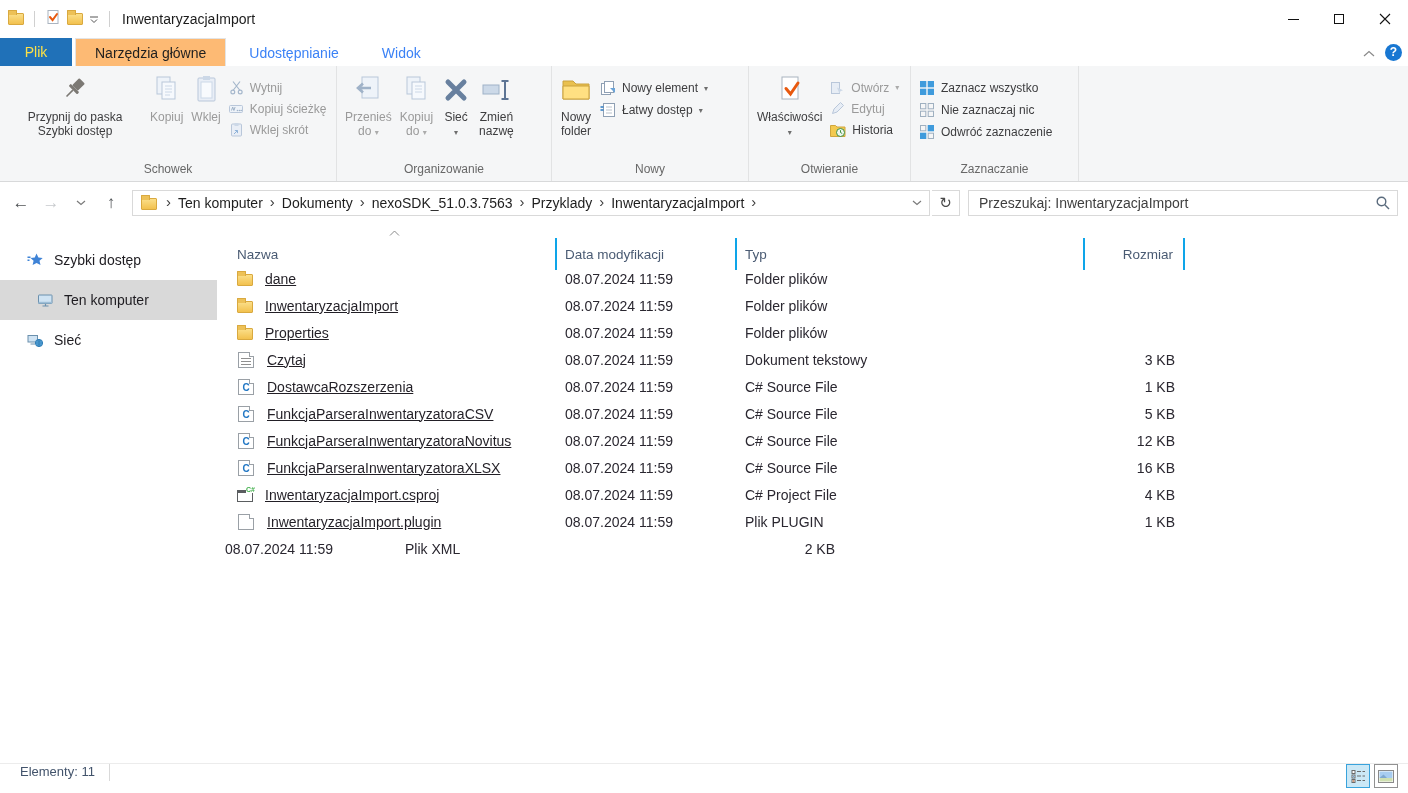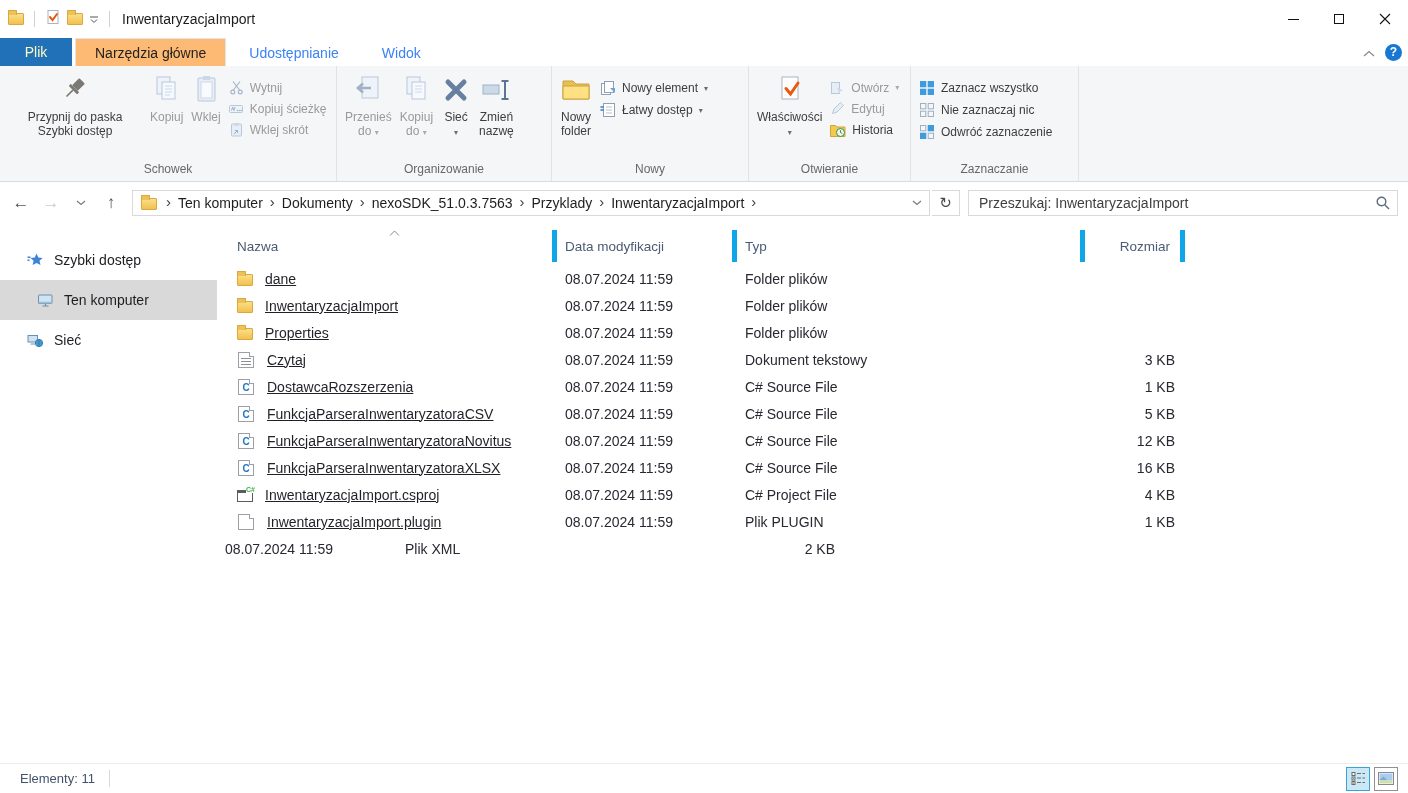--- a/index.html
+++ b/index.html
@@ -11,21 +11,21 @@
   .qat { display:flex; align-items:center; gap:6px; padding-left:8px; }
   .qat-sep { width:1px; height:16px; background:#d0d0d0; margin:0 4px; }
   .title-text { font-size:14px; color:#1c1c1c; margin-left:8px; }
   .wctrls { position:absolute; right:0; top:0; height:38px; display:flex; }
   .wc { width:46px; height:38px; display:flex; align-items:center; justify-content:center; }
   .wc-min-glyph { width:11px; height:0; border-top:1px solid #111; }
   .wc-max-glyph { width:10px; height:10px; border:1px solid #111; }
 
   
   .tabrow { position:absolute; top:38px; left:0; right:0; height:28px; background:#fff; display:flex; align-items:stretch; }
-  .tab-file { width:72px; background:#2071b8; color:#fef9c3; font-size:14px; display:flex; align-items:center; justify-content:center; }
+  .tab-file { width:72px; background:#2071b8; color:#fde047; font-size:14px; display:flex; align-items:center; justify-content:center; }
   .tab { padding:0 19px; font-size:14px; color:#3b82f6; display:flex; align-items:center; margin-left:3px; border:1px solid transparent; border-bottom:none; }
   .tab.active { background:#fdba74; border-color:#e3e4e5; color:#1f1f1f; }
   .tabrow-right { position:absolute; right:6px; top:0; height:28px; display:flex; align-items:center; gap:10px; }
   .helpdot { width:17px; height:17px; border-radius:50%; background:#1877d2; color:#fff; font-size:12px; font-weight:bold; display:flex; align-items:center; justify-content:center; }
 
   
   .ribbon { position:absolute; top:66px; left:0; right:0; height:116px; background:#f5f6f7; border-bottom:1px solid #d8d9da; display:flex; }
   .rgroup { height:100%; border-right:1px solid #e2e3e4; display:flex; flex-direction:column; flex:0 0 auto; }
   .rgroup-body { flex:1; display:flex; align-items:flex-start; padding:2px 2px 0 4px; }
   .rgroup-label { text-align:center; font-size:12px; color:#686868; padding:2px 6px 5px; }
@@ -54,21 +54,21 @@
   .searchbox input { flex:1; border:none; outline:none; font-size:14px; color:#333; font-family:inherit; background:transparent; }
   .searchbox input::placeholder { color:#3f3f3f; opacity:1; }
 
   
   .main { position:absolute; top:222px; left:0; right:0; bottom:30px; background:#fff; }
   .sidebar { position:absolute; left:0; top:0; bottom:0; width:217px; padding-top:18px; }
   .side-item { height:40px; display:flex; align-items:center; gap:10px; padding-left:27px; font-size:14px; color:#1e1c21; }
   .side-item.sel { background:#d9d9d9; padding-left:37px; }
   .content { position:absolute; left:217px; right:0; top:0; bottom:0; }
   .cols { position:absolute; top:4px; left:0; right:0; height:32px; font-size:13.5px; color:#4a5b73; }
-  .col { position:absolute; top:4px; height:32px; display:flex; align-items:center; border-right:5px solid #0ea5e9; padding-left:0; }
+  .col { position:absolute; top:12px; height:32px; display:flex; align-items:center; border-right:2px solid #0ea5e9; padding-left:0; }
   .col-name { left:20px; width:320px; }
   .col-date { left:340px; width:180px; padding-left:8px; }
   .col-type { left:520px; width:348px; padding-left:8px; }
   .col-size { left:868px; width:100px; justify-content:flex-end; padding-right:10px; }
   .sortmark { position:absolute; left:172px; top:-2px; }
   .rows { position:absolute; top:43px; left:0; right:0; }
   .row { height:27px; display:flex; align-items:center; font-size:14px; color:#221f26; }
   .c-name { width:340px; padding-left:20px; display:flex; align-items:center; gap:12px; overflow:hidden; white-space:nowrap;text-decoration:underline; }
   .c-date { width:180px; padding-left:8px; color:#2a2730; }
   .c-type { width:348px; padding-left:8px; color:#2a2730; }
@@ -82,21 +82,21 @@
   .fi-textdoc::before,.fi-plugin::before,.fi-csharp::before { content:""; position:absolute; top:-1px; right:-1px; width:4px; height:4px; background:#fff; border-left:1px solid #9aa0a6; border-bottom:1px solid #9aa0a6; }
   .fi-textdoc::after { content:""; position:absolute; left:2px; right:2px; top:5px; height:8px; background:repeating-linear-gradient(to bottom,#8f8f8f 0 1px,transparent 1px 3px); }
   .fi-csharp::after { content:"C"; position:absolute; left:0; right:0; top:2px; text-align:center; font-size:10px; font-weight:bold; color:#2277c4; }
   .fi-csproj { margin-top:2px; height:12px; background:#fff; border:1.5px solid #5a5d60; }
   .fi-csproj::before { content:""; position:absolute; left:-1px; right:-1px; top:-1px; height:3px; background:#5a5d60; }
   .fi-csproj::after { content:"C#"; position:absolute; top:-5px; right:-3px; font-size:7px; font-weight:bold; color:#3fae49; background:#fff; line-height:7px; }
   .fi-xml::after { content:""; position:absolute; left:1px; right:1px; bottom:1px; height:8px; background:linear-gradient(180deg,#8ccc4f,#3f9f2f); }
   .fi-xml::before { content:""; position:absolute; top:-2px; right:2px; width:2.5px; height:10px; background:#e2a23c; transform:rotate(38deg); z-index:2; border-bottom:2px solid #8a5a1d; }
 
   
-  .status { position:absolute; bottom:0; left:0; right:0; height:30px; border-top:1px solid #ececec; display:flex; align-items:center; }
+  .status { position:absolute; bottom:0; left:0; right:0; height:30px; border-top:1px solid #ececec; display:flex; align-items:flex-start; }
   .status-count { font-size:13px; color:#42536b; padding-left:20px; }
   .status-sep { width:1px; height:17px; background:#d9d9d9; margin-left:14px; }
   .viewbtns { position:absolute; right:10px; display:flex; gap:4px; }
   .viewbtn { width:24px; height:24px; display:flex; align-items:center; justify-content:center; border:1px solid transparent; background:transparent; }
   .viewbtn.active { background:#cbe8f6; border-color:#39a3dc; }
   .viewbtn.inactive { border-color:#919191; background:#fff; }
 </style>
 </head>
 <body>
 

